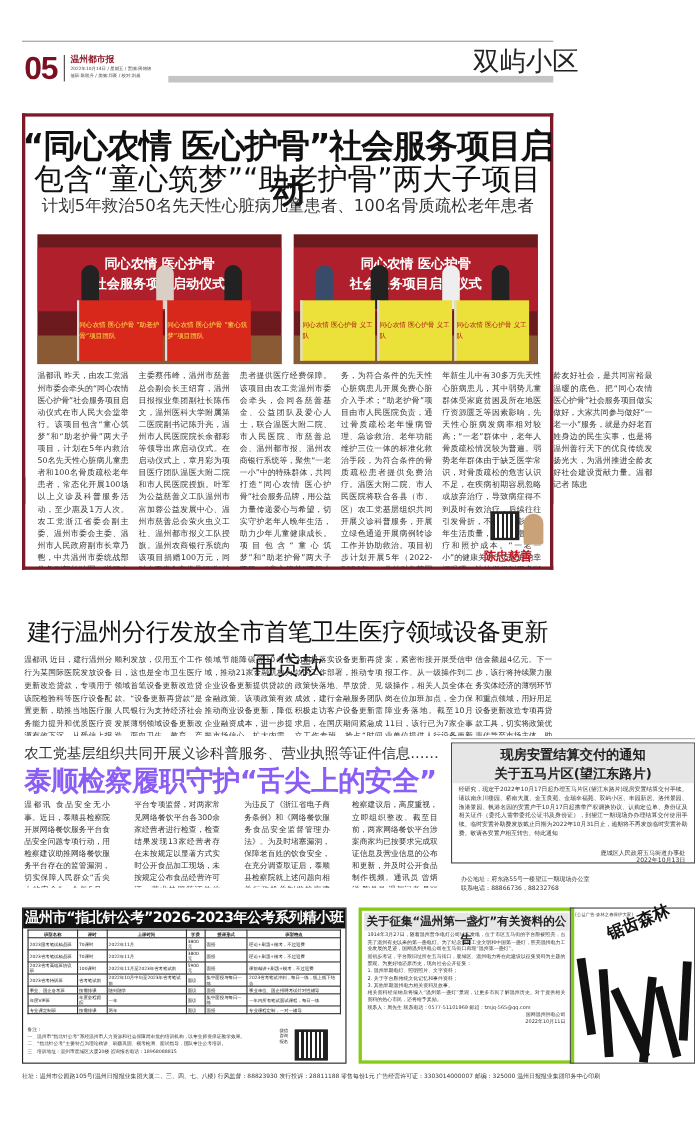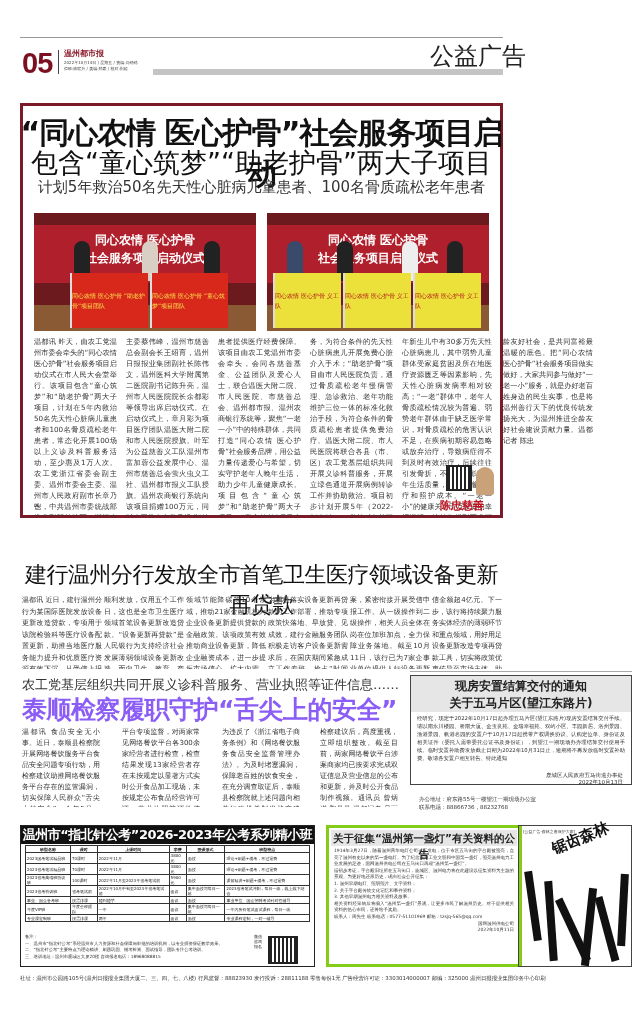--- a/index.html
+++ b/index.html
@@ -59,21 +59,21 @@
 
 <div class="abs topline"></div>
 <div class="abs pagenum">05</div>
 <div class="abs vsep"></div>
 <div class="abs paper">温州都市报</div>
 <div class="abs meta">
   <div>2022年10月14日 / 星期五 / 责编:周锦锦</div>
   <div>值班:陈联升 / 美编:郑豪 / 校对:刘超</div>
 </div>
 <div class="abs grayband"></div>
-<div class="abs section">公益广告</div>
+<div class="abs section">双屿小区</div>
 
 <div class="abs box1"></div>
 <div class="abs box1b"></div>
 <div class="abs h1">“同心农情  医心护骨”社会服务项目启动</div>
 <div class="abs h2">包含“童心筑梦”“助老护骨”两大子项目</div>
 <div class="abs h3">计划5年救治50名先天性心脏病儿童患者、100名骨质疏松老年患者</div>
 
 <div class="abs photo" style="left:34px;width:222px">
   <div class="banner"></div>
   <div class="bt">

